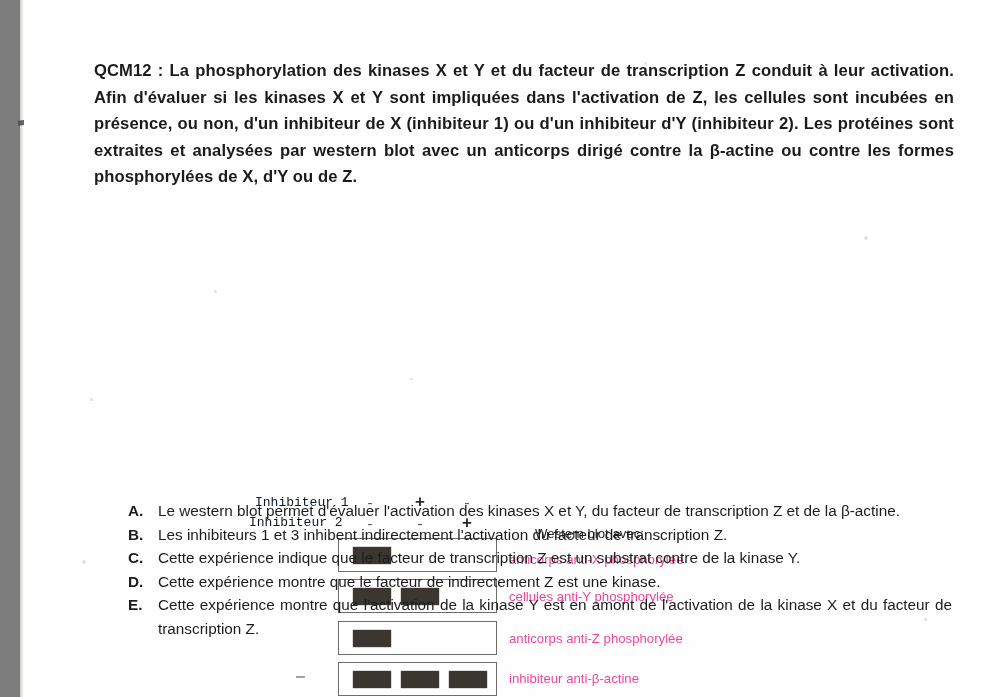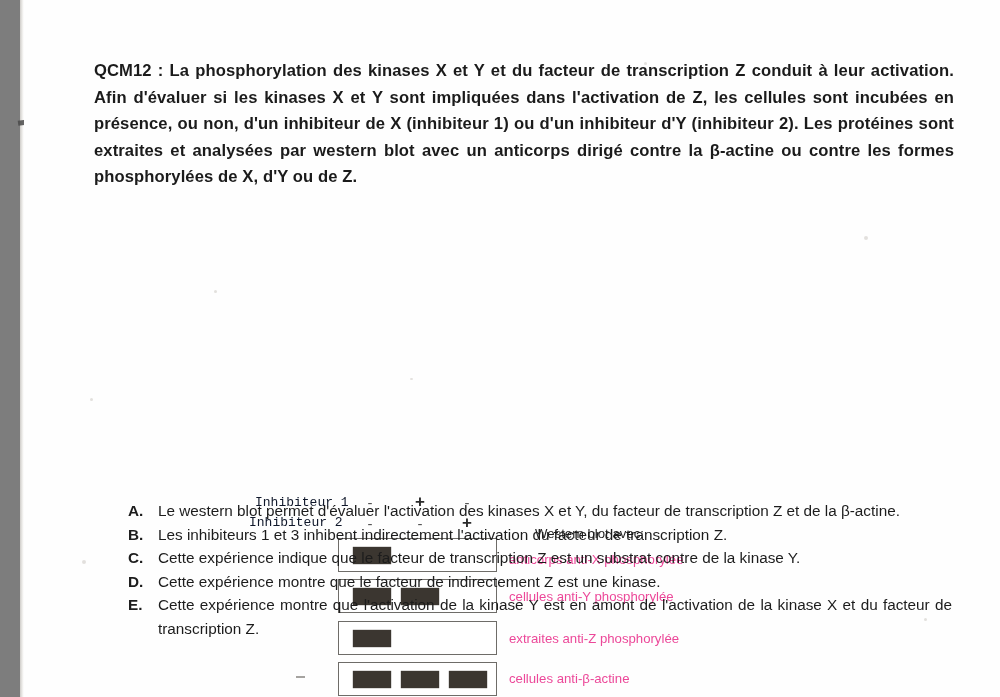--- a/index.html
+++ b/index.html
@@ -212,28 +212,28 @@
 
     <div class="blot-box" style="top:334px;">
       <div class="band lane1"></div>
       <div class="band lane2"></div>
     </div>
     <div class="blot-caption" style="top:344px;">cellules anti-Y phosphorylée</div>
 
     <div class="blot-box" style="top:376px;">
       <div class="band lane1"></div>
     </div>
-    <div class="blot-caption" style="top:386px;">extraites anti-Z phosphorylée</div>
+    <div class="blot-caption" style="top:386px;">anticorps anti-Z phosphorylée</div>
 
     <div class="blot-box" style="top:417px;">
       <div class="band lane1"></div>
       <div class="band lane2"></div>
       <div class="band lane3"></div>
     </div>
-    <div class="blot-caption" style="top:426px;">cellules anti-β-actine</div>
+    <div class="blot-caption" style="top:426px;">inhibiteur anti-β-actine</div>
 
   </div>
 
   <div id="answer-options">
     <div class="option">
       <span class="option-letter">A.</span>
       <span class="option-text">Le western blot permet d'évaluer l'activation des kinases X et Y, du facteur de transcription Z et de la β-actine.</span>
     </div>
     <div class="option">
       <span class="option-letter">B.</span>

